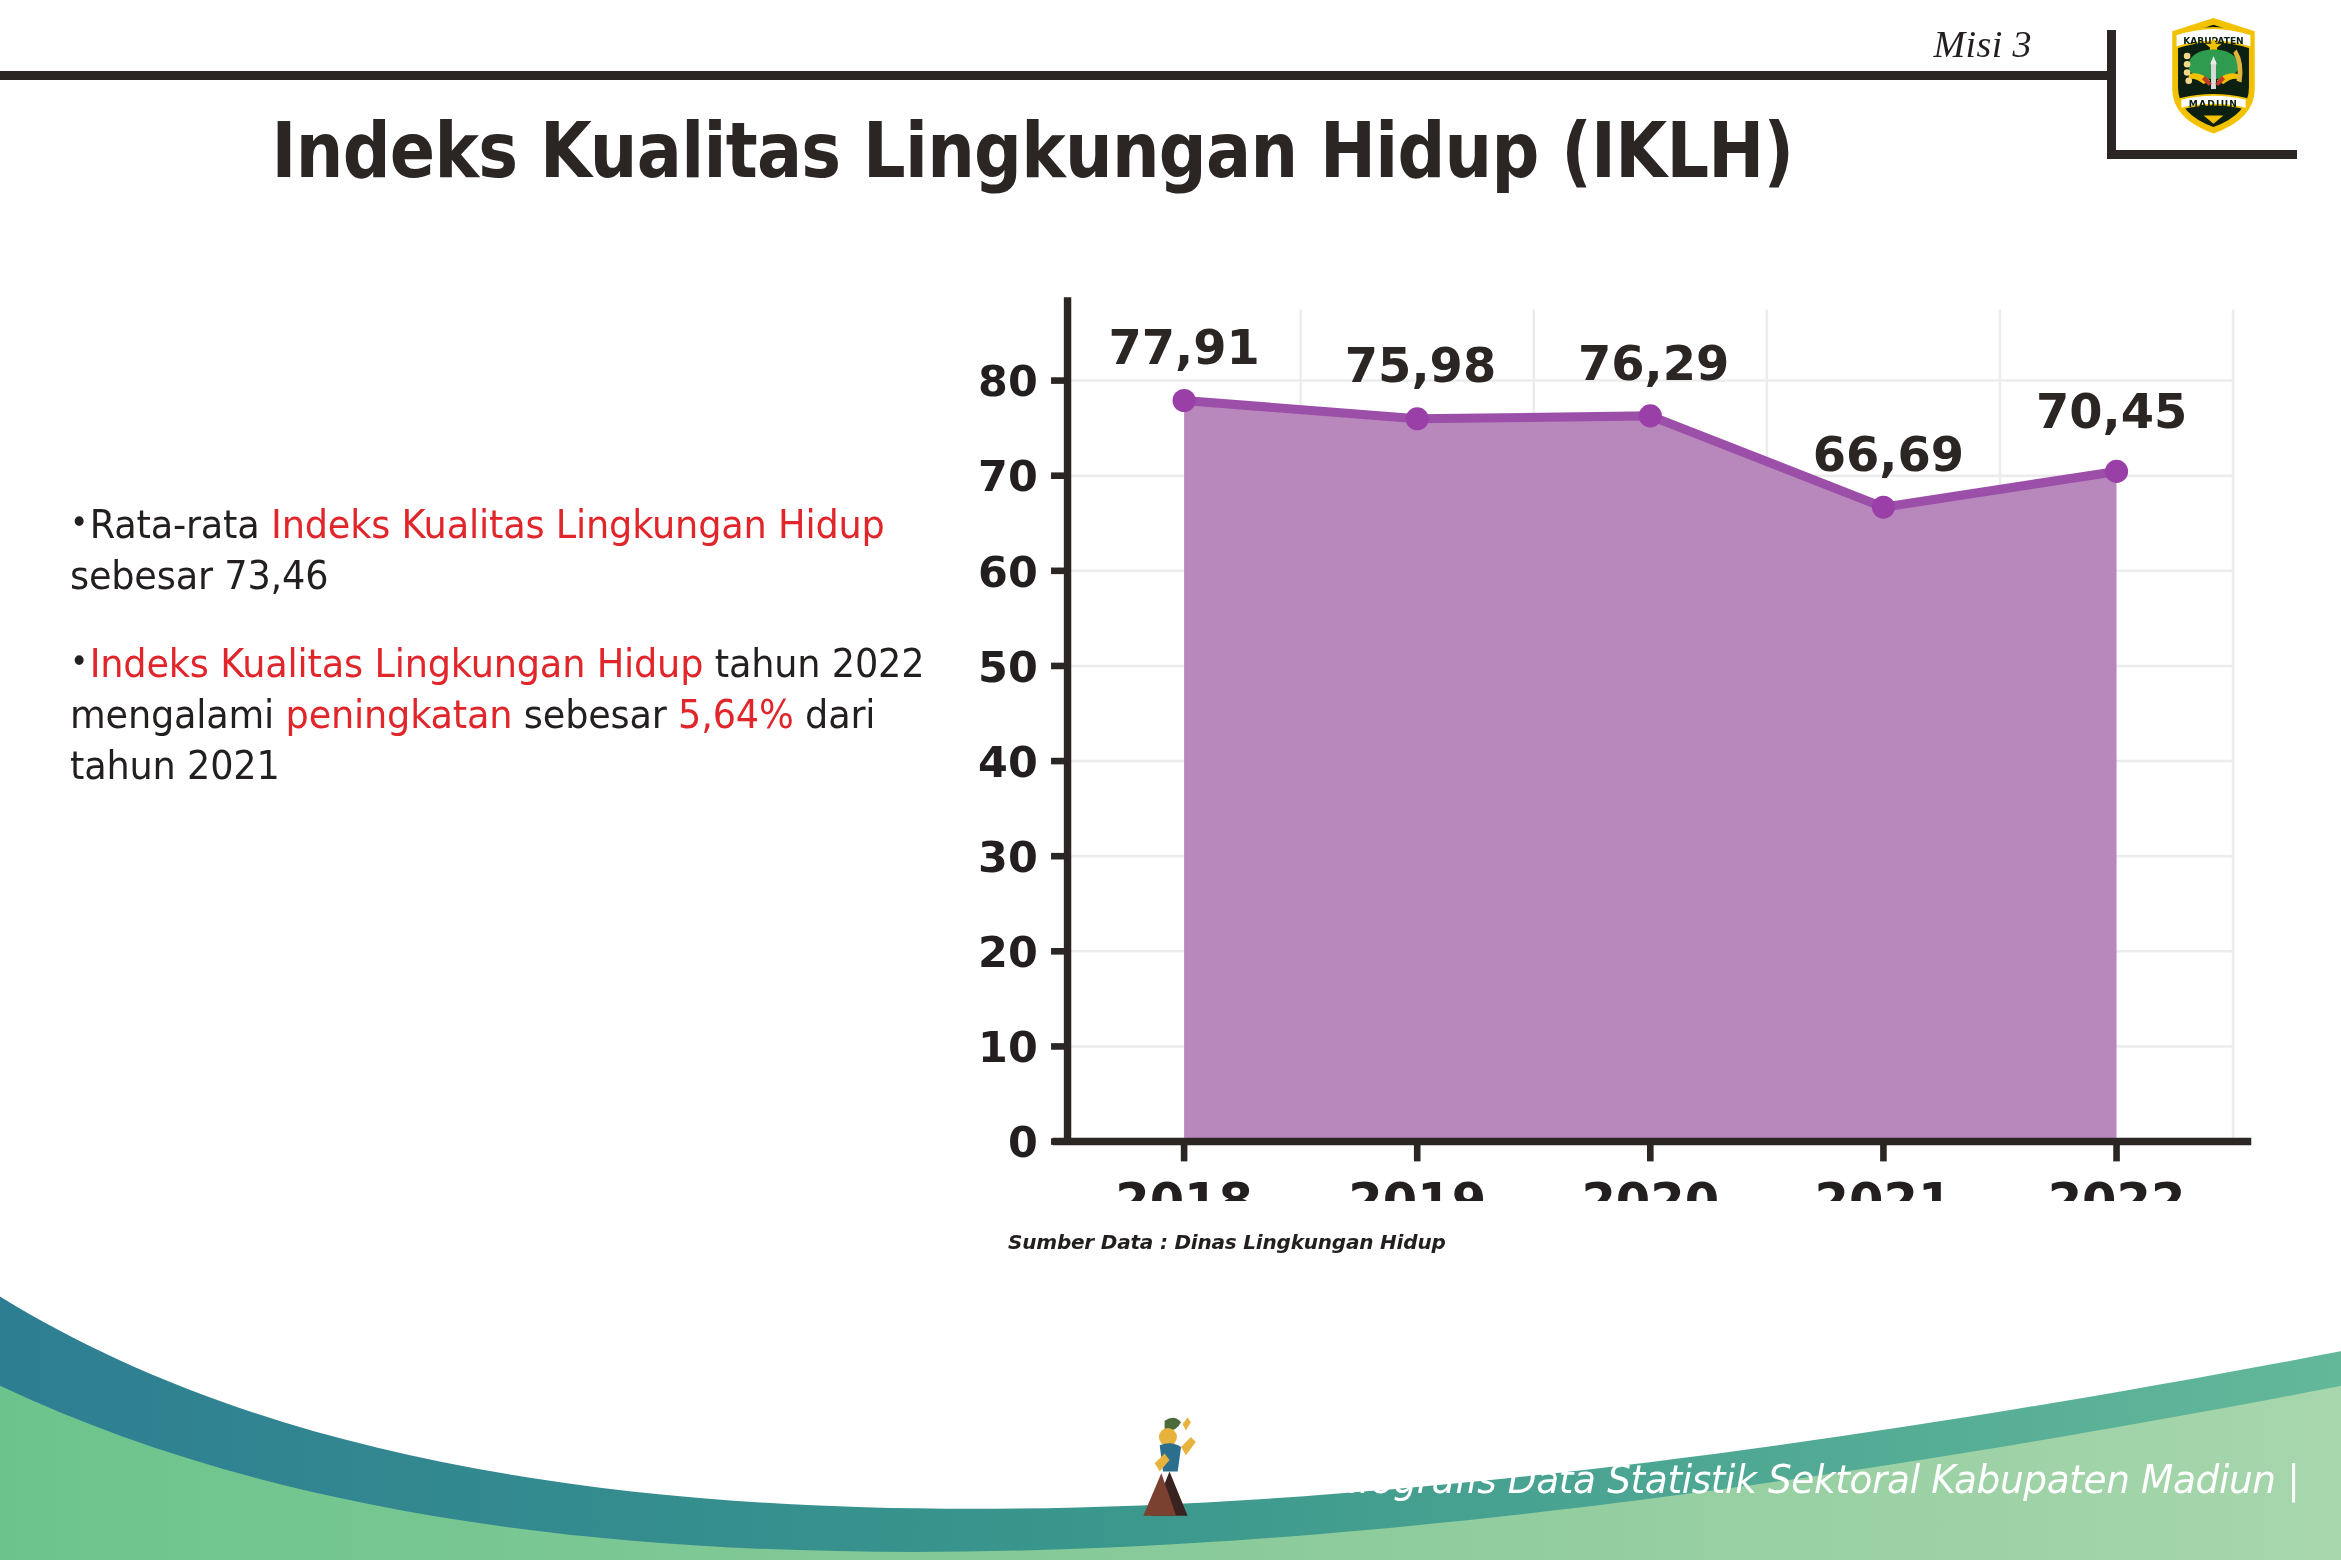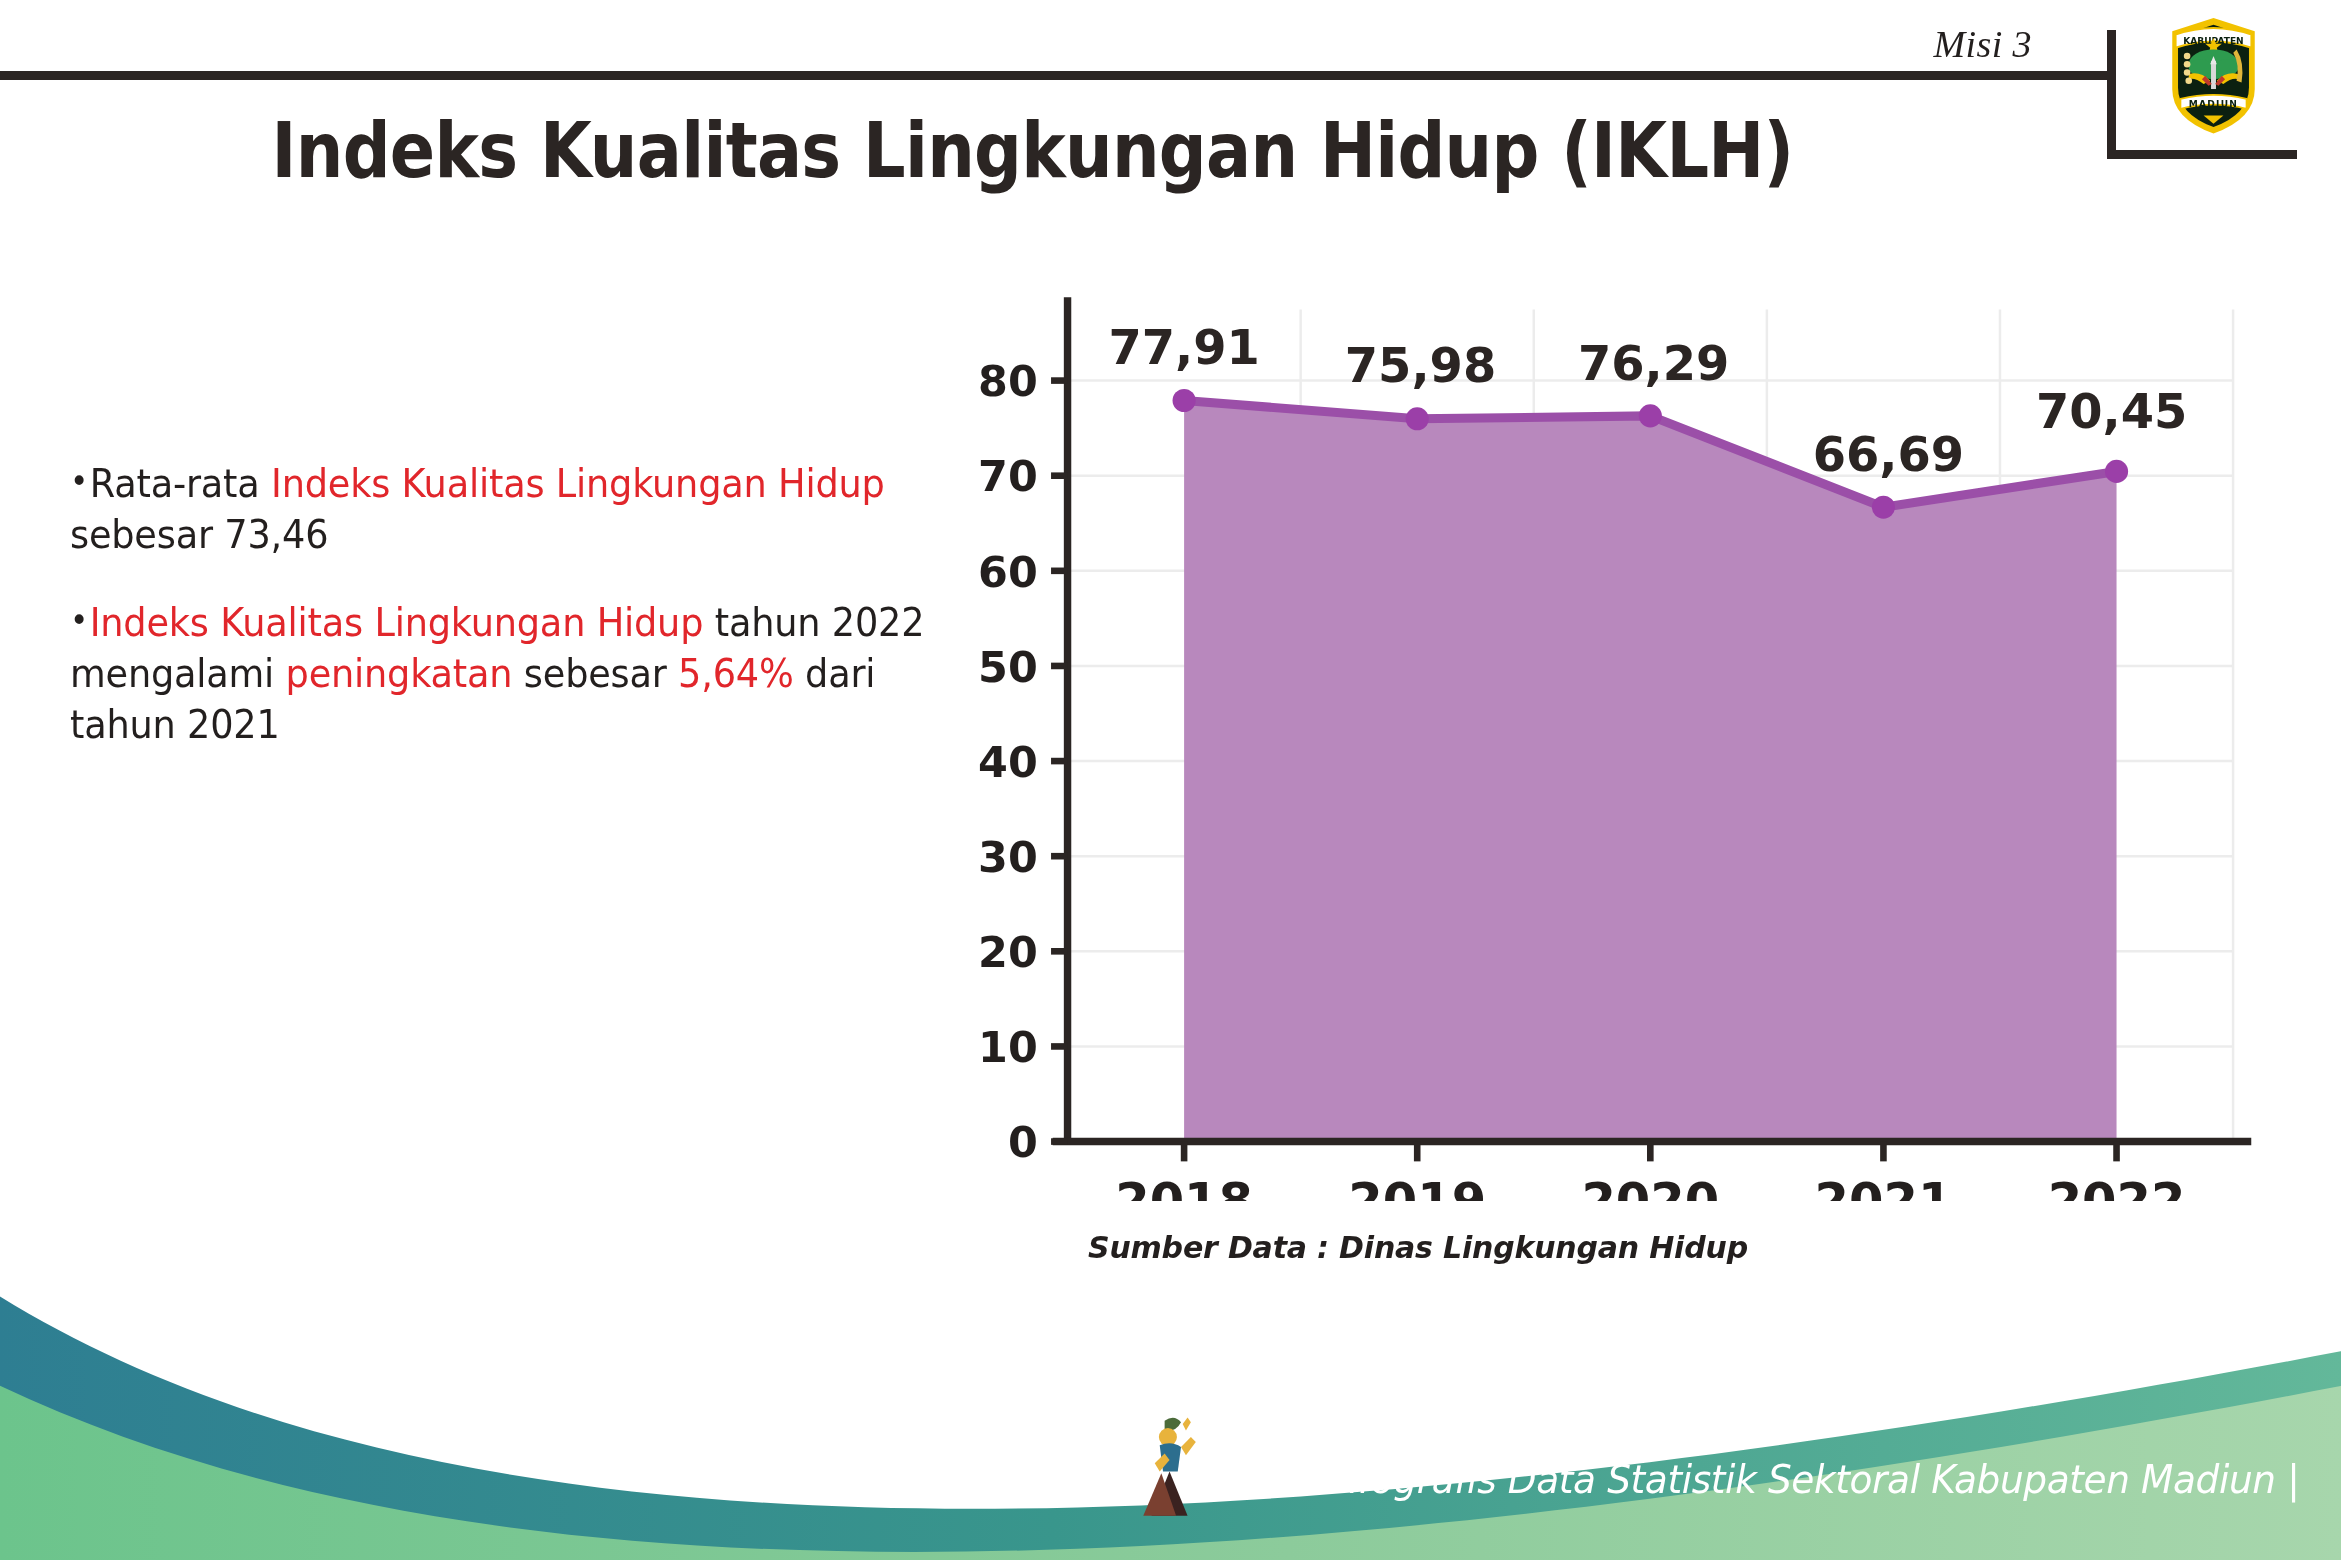--- a/index.html
+++ b/index.html
@@ -84,21 +84,21 @@
     letter-spacing: -0.8px;
     transform: scaleX(0.88);
     transform-origin: center top;
     white-space: nowrap;
   }
 
   
   .bullets {
     position: absolute;
     left: 70px;
-    top: 459px;
+    top: 500px;
     width: 925px;
   }
   .bullet {
     position: relative;
     font-family: "DejaVu Sans", sans-serif;
     font-size: 39px;
     line-height: 1.30;
     color: #231F1E;
     letter-spacing: -0.2px;
     margin-bottom: 38px;
@@ -180,26 +180,26 @@
   }
   .dlabel {
     font-family: "DejaVu Sans", sans-serif;
     font-weight: bold;
     font-size: 58px;
     fill: #2B2523;
   }
 
   .source-note {
     position: absolute;
-    left: 1088px;
+    left: 1008px;
     top: 1230px;
     font-family: "DejaVu Sans", sans-serif;
     font-weight: bold;
     font-style: italic;
-    font-size: 30px;
+    font-size: 20px;
     color: #231F1E;
     letter-spacing: -0.2px;
     white-space: nowrap;
   }
 
   
   .footer-waves {
     position: absolute;
     left: 0;
     bottom: 0;

